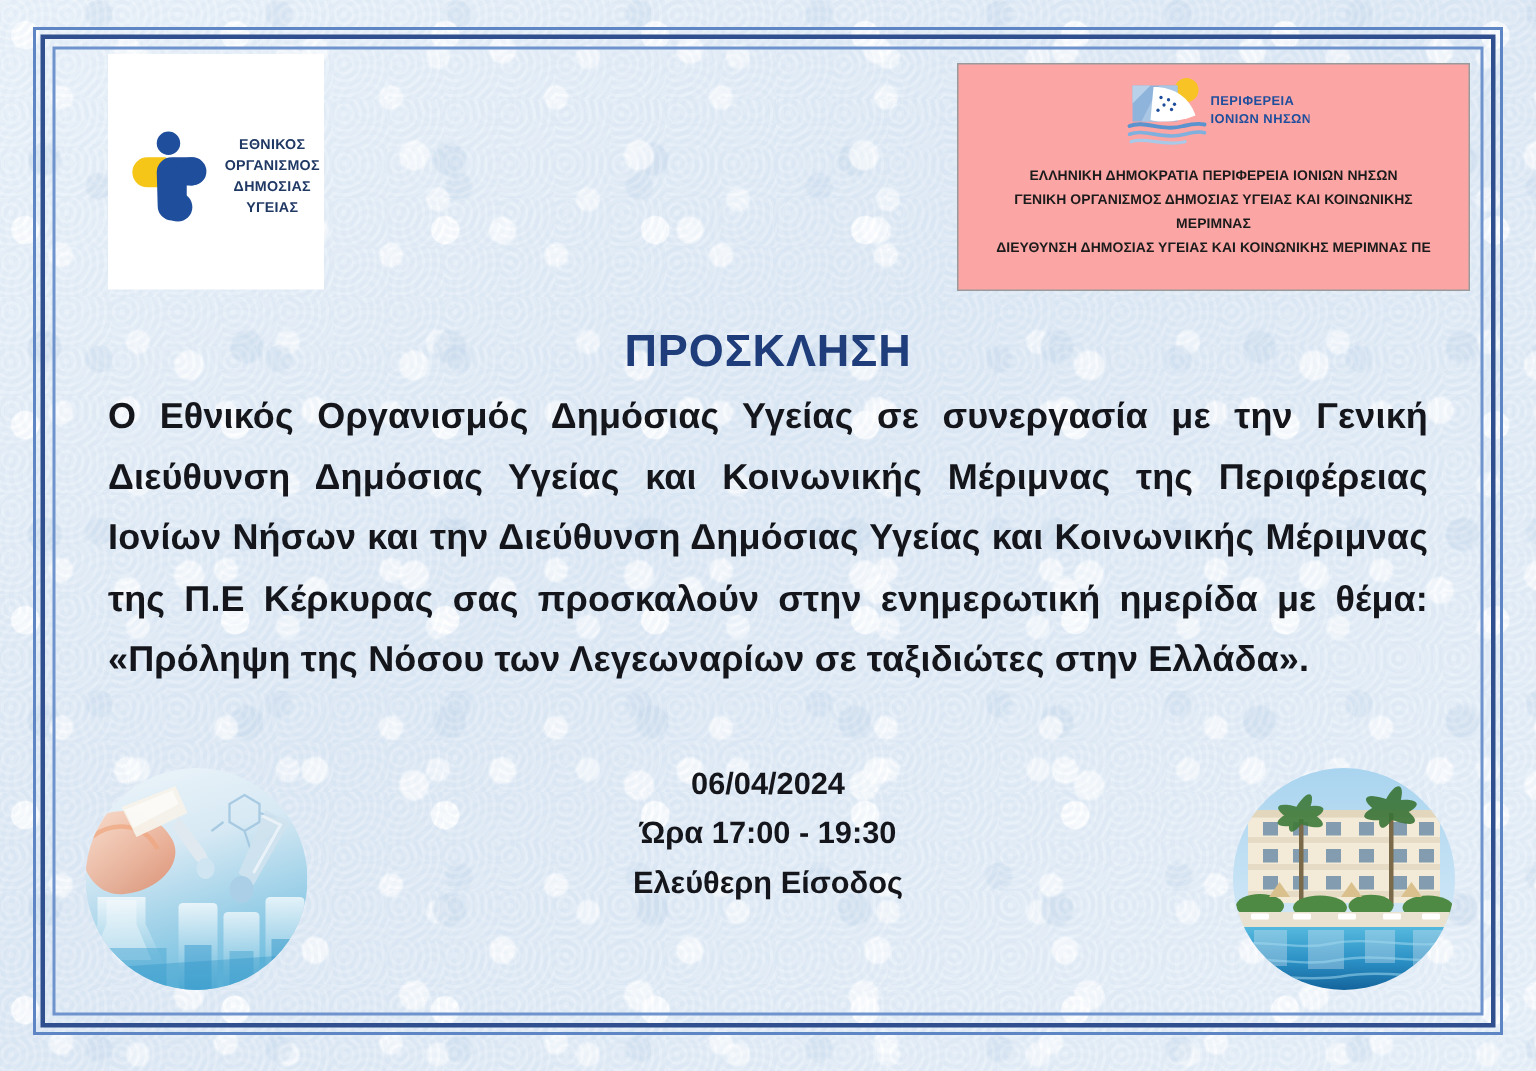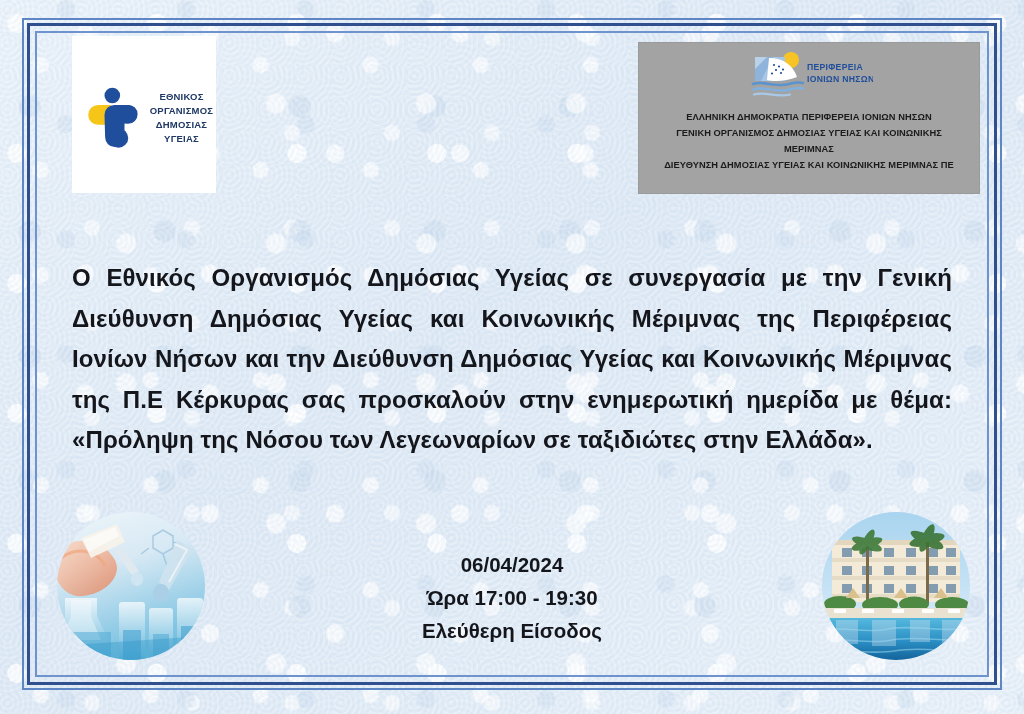--- a/index.html
+++ b/index.html
@@ -96,21 +96,21 @@
     line-height: 1.5;
     letter-spacing: .2px;
     margin-top: 1px;
   }
 
   
   .region-box {
     position: absolute;
     left: 638px; top: 42px;
     width: 342px; height: 152px;
-    background: #a3a3a3;
+    background: #fca5a5;
     border: 1px solid #9a9a9a;
     display: flex;
     flex-direction: column;
     align-items: center;
     padding-top: 8px;
   }
   .region-mark { width: 128px; height: 50px; display: block; }
   .region-text {
     margin-top: 9px;
     font-size: 9.3px;
@@ -157,21 +157,20 @@
   }
 
   .datetime-block {
     position: absolute;
     left: 0; right: 0; top: 506px;
     text-align: center;
     font-size: 20.5px;
     font-weight: bold;
     color: #14161c;
     line-height: 1.62;
-    margin-top: 42px;
   }
 
   
   .photo {
     position: absolute;
     border-radius: 50%;
     overflow: hidden;
   }
   .photo-lab  { left: 57px;  top: 512px; width: 148px; height: 148px; }
   .photo-hotel{ left: 822px; top: 512px; width: 148px; height: 148px; }
@@ -224,20 +223,21 @@
       <text x="62" y="31" font-family="Liberation Sans, sans-serif" font-size="8.6" font-weight="bold" fill="#1f4e9c" letter-spacing=".3">ΙΟΝΙΩΝ ΝΗΣΩΝ</text>
     </svg>
     <div class="region-text">
       <div>ΕΛΛΗΝΙΚΗ ΔΗΜΟΚΡΑΤΙΑ ΠΕΡΙΦΕΡΕΙΑ ΙΟΝΙΩΝ ΝΗΣΩΝ</div>
       <div>ΓΕΝΙΚΗ ΟΡΓΑΝΙΣΜΟΣ ΔΗΜΟΣΙΑΣ ΥΓΕΙΑΣ ΚΑΙ ΚΟΙΝΩΝΙΚΗΣ</div>
       <div>ΜΕΡΙΜΝΑΣ</div>
       <div>ΔΙΕΥΘΥΝΣΗ ΔΗΜΟΣΙΑΣ ΥΓΕΙΑΣ ΚΑΙ ΚΟΙΝΩΝΙΚΗΣ ΜΕΡΙΜΝΑΣ ΠΕ</div>
     </div>
   </div>
 
+  <div class="invite-title">ΠΡΟΣΚΛΗΣΗ</div>
 
   <div class="body-text">Ο Εθνικός Οργανισμός Δημόσιας Υγείας σε συνεργασία με την Γενική Διεύθυνση Δημόσιας Υγείας και Κοινωνικής Μέριμνας της Περιφέρειας Ιονίων Νήσων και την Διεύθυνση Δημόσιας Υγείας και Κοινωνικής Μέριμνας της Π.Ε Κέρκυρας σας προσκαλούν στην  ενημερωτική ημερίδα με θέμα: «Πρόληψη της Νόσου των Λεγεωναρίων σε ταξιδιώτες στην Ελλάδα».</div>
 
 
   <div class="datetime-block">
     <div>06/04/2024</div>
     <div>Ώρα 17:00 - 19:30</div>
     <div>Ελεύθερη Είσοδος</div>
   </div>
 

